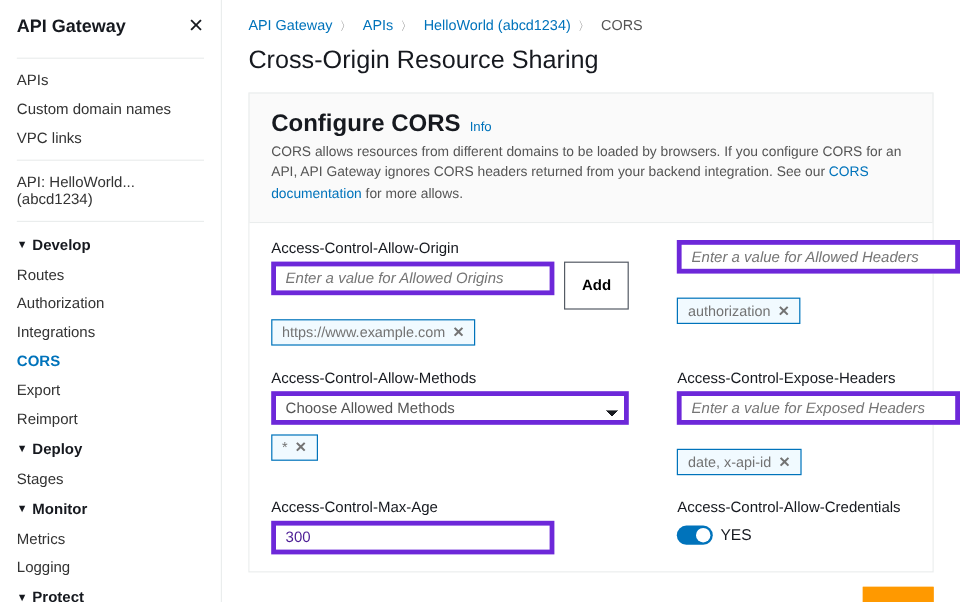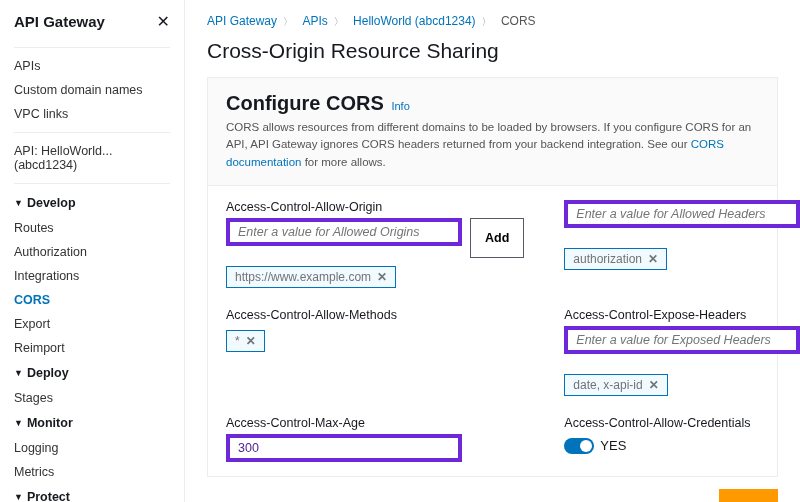--- a/index.html
+++ b/index.html
@@ -73,22 +73,22 @@
   <div class="sb-section-title">
       <span class="caret">▼</span>
       <span>Deploy</span>
     </div>
   <div class="sb-item">Stages</div>
 
   <div class="sb-section-title">
       <span class="caret">▼</span>
       <span>Monitor</span>
     </div>
+  <div class="sb-item">Metrics</div>
   <div class="sb-item">Logging</div>
-  <div class="sb-item">Metrics</div>
 
   <div class="sb-section-title">
       <span class="caret">▼</span>
       <span>Protect</span>
     </div>
 
 </div>
 
 <div class="main">
   <div class="breadcrumb">
@@ -134,20 +134,25 @@
           <div class="tags">
             <span class="tag">
                 <span>authorization</span>
                 <span class="x">✕</span>
               </span>
           </div>
         </div>
 
         <div class="fg">
           <label>Access-Control-Allow-Methods</label>
+          <div class="row">
+            <select>
+              <option>Choose Allowed Methods</option>
+            </select>
+          </div>
           <div class="tags">
             <span class="tag">
                 <span>*</span>
                 <span class="x">✕</span>
               </span>
           </div>
         </div>
 
         <div class="fg">
           <label>Access-Control-Expose-Headers</label>

